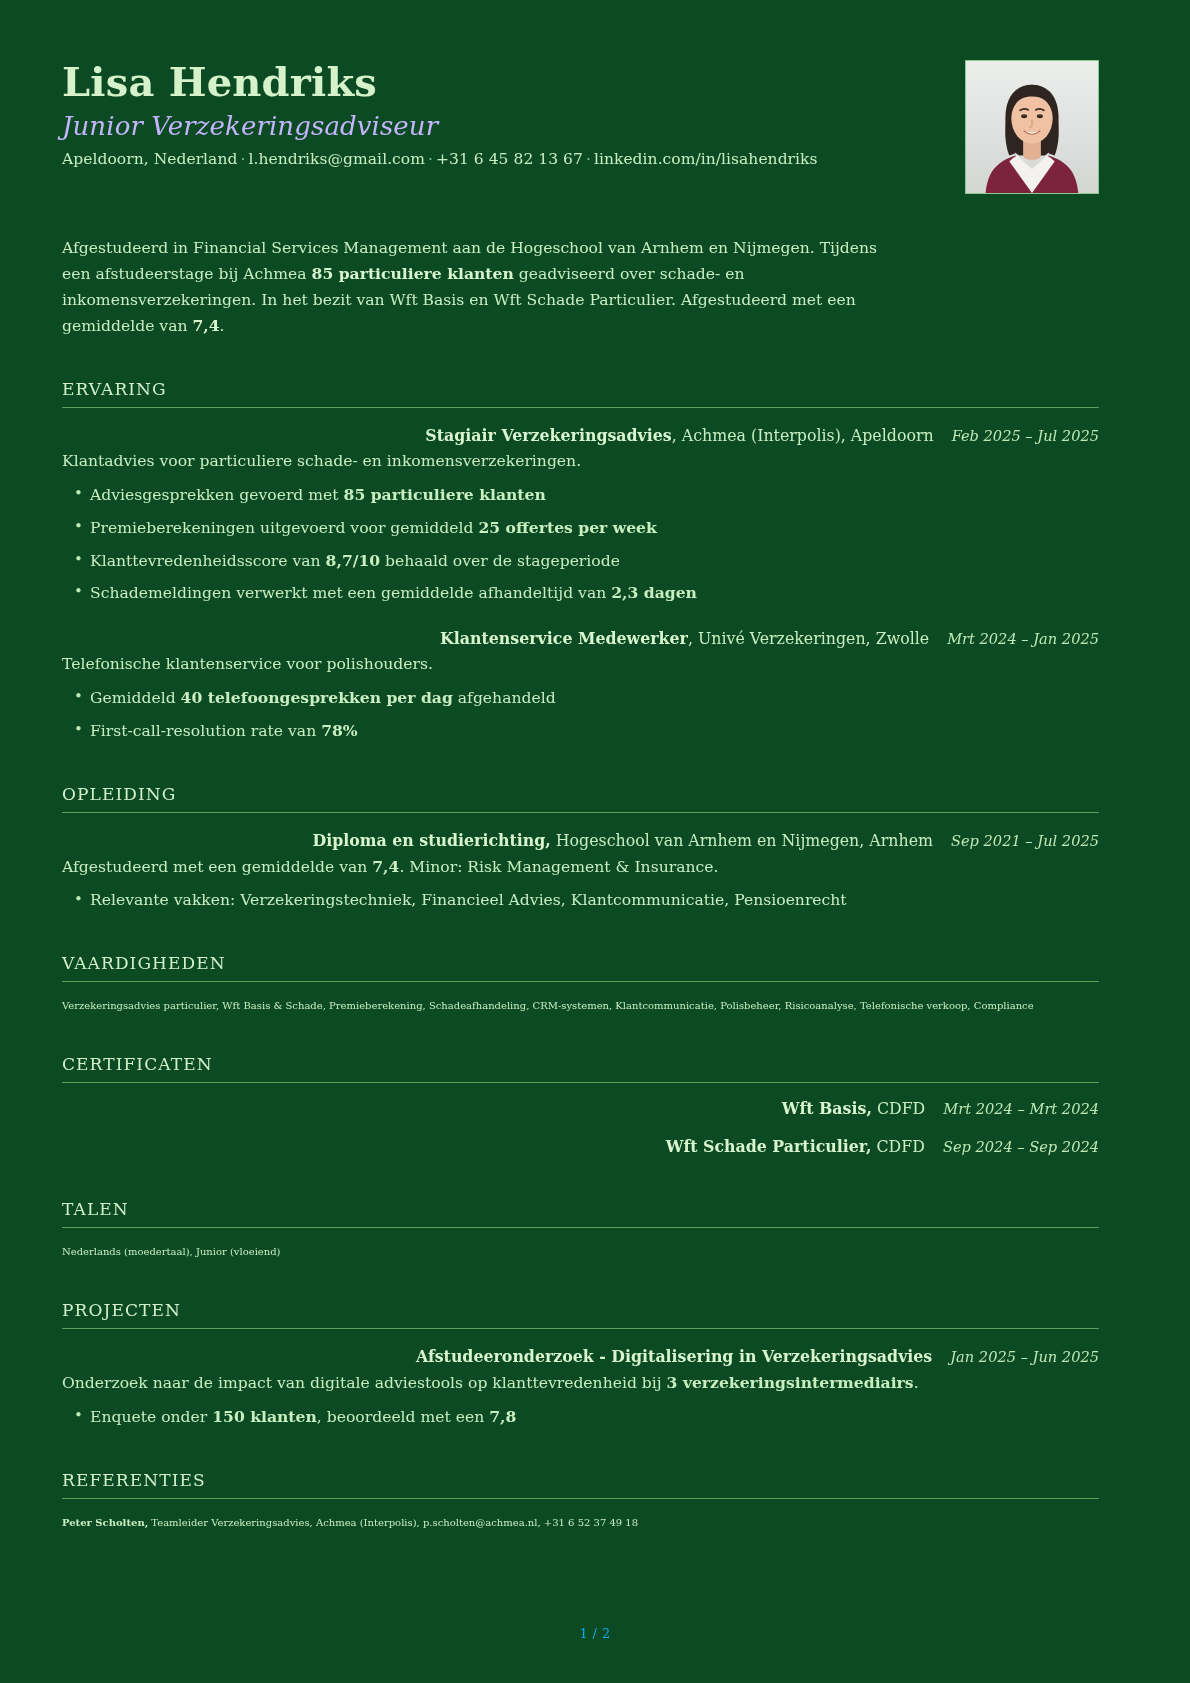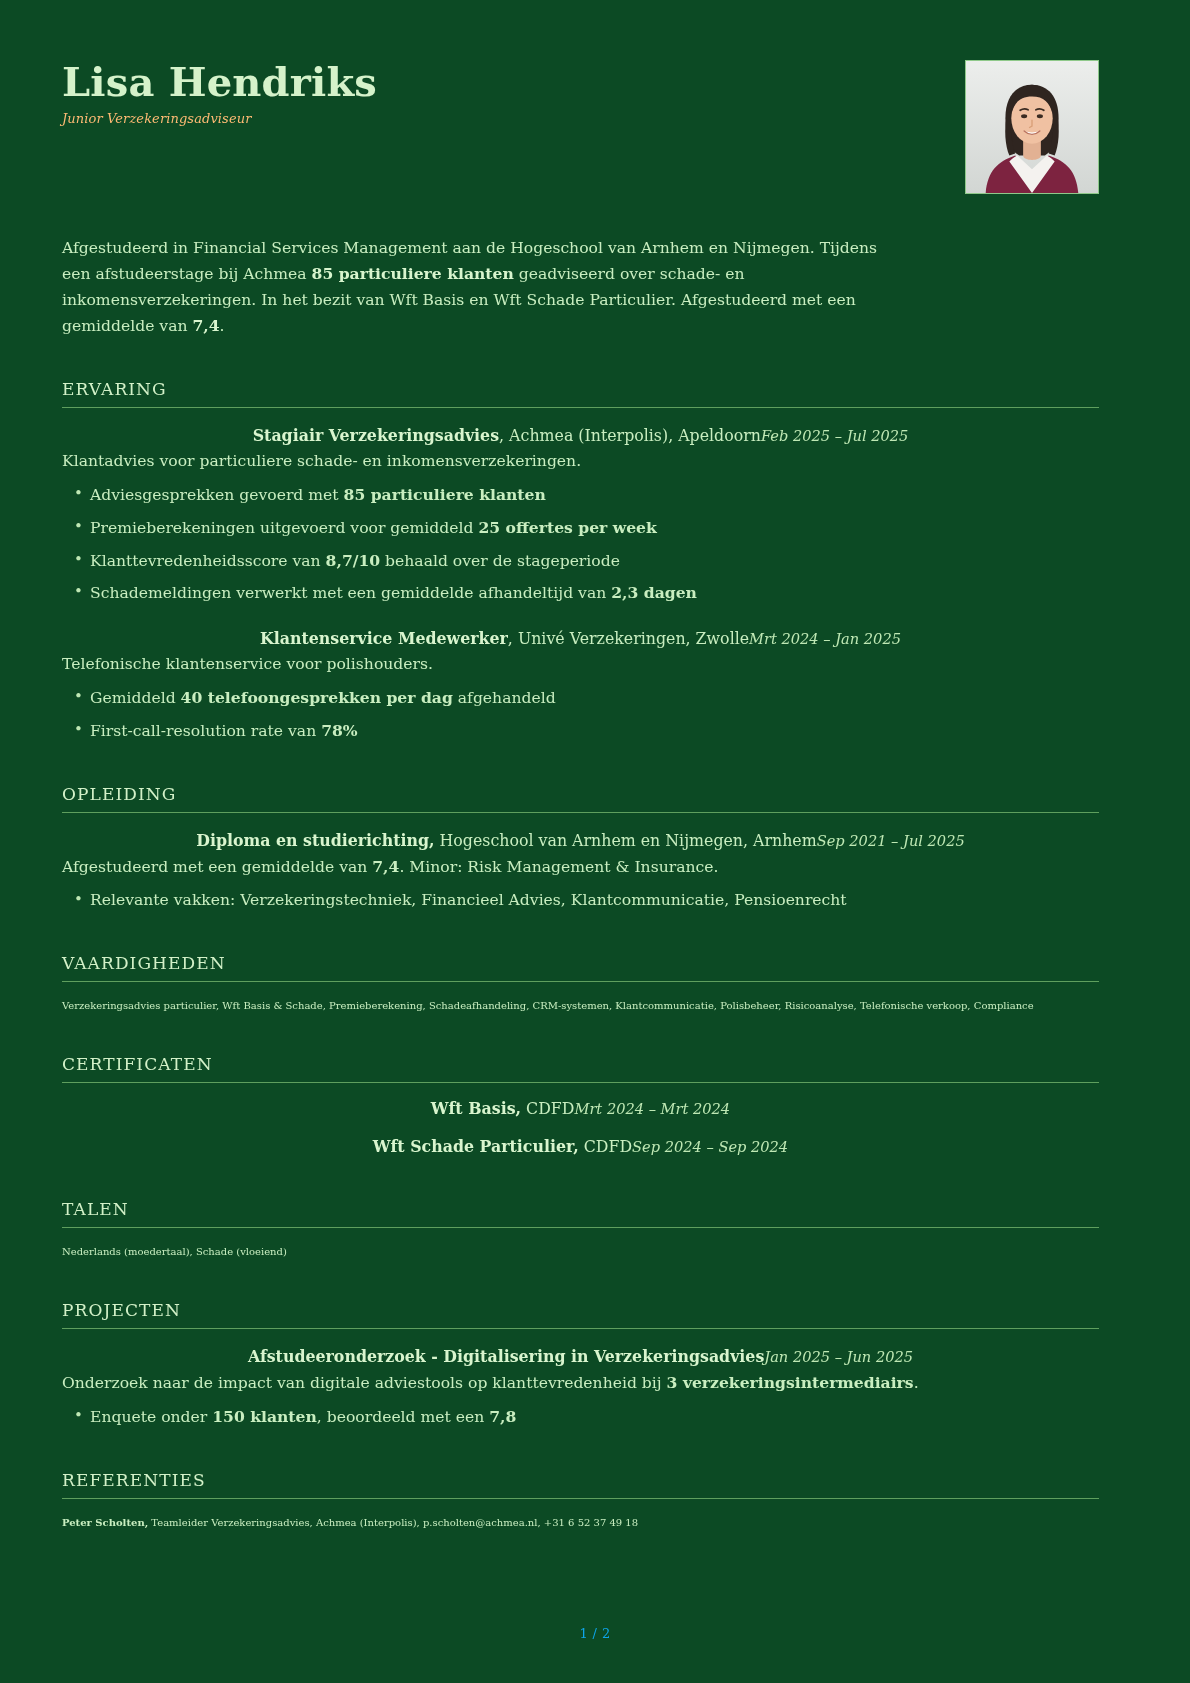--- a/index.html
+++ b/index.html
@@ -19,22 +19,22 @@
   .name {
     font-family:"DejaVu Serif", serif;
     font-weight:700;
     font-size:40px;
     letter-spacing:0.2px;
     color:#d5f2ca;
     line-height:1.12;
   }
   .title {
     font-style:italic;
-    font-size:13px;
-    color:#fdba74;
+    font-size:26px;
+    color:#c4b5fd;
     margin-top:6px;
     letter-spacing:0.1px;
   }
   .contact {
     font-size:15.5px;
     color:#c9eec0;
     margin-top:9px;
     letter-spacing:0.05px;
   }
   .contact .sep { opacity:.65; padding:0 3px; }
@@ -67,23 +67,23 @@
     letter-spacing:1.1px;
     color:#d3f1c8;
     padding-bottom:8px;
     margin-top:40px;
   }
   .rule { height:1px; background:#6fae69; opacity:.85; }
 
   .entry { margin-top:17px; }
   .entry-row {
     display:flex;
-    justify-content:center;
+    justify-content:flex-end;
     align-items:baseline;
-    gap:0;
+    gap:18px;
   }
   .entry-title {
     font-size:15.8px;
     color:#c9eec0;
     line-height:1.45;
   }
   .entry-title strong { font-weight:700; color:#d9f5ce; }
   .entry-date {
     font-style:italic;
     font-size:14.6px;
@@ -138,20 +138,23 @@
   }
 </style>
 </head>
 <body>
 
 <div class="page">
 
   <div class="header">
     <div class="name">Lisa Hendriks</div>
     <div class="title">Junior Verzekeringsadviseur</div>
+    <div class="contact">
+      <span>Apeldoorn, Nederland</span><span class="sep">·</span><span>l.hendriks@gmail.com</span><span class="sep">·</span><span>+31 6 45 82 13 67</span><span class="sep">·</span><span>linkedin.com/in/lisahendriks</span>
+    </div>
 
     <div class="photo">
       <svg viewBox="0 0 134 134" preserveAspectRatio="xMidYMid slice">
         <defs>
           <linearGradient id="bg" x1="0" y1="0" x2="0" y2="1">
             <stop offset="0%" stop-color="#eceeec"></stop>
             <stop offset="100%" stop-color="#d2d6d3"></stop>
           </linearGradient>
         </defs>
         <rect width="134" height="134" fill="url(#bg)"></rect>
@@ -264,21 +267,21 @@
       <div class="entry-title">
         <strong>Wft Schade Particulier,</strong><span> CDFD</span>
       </div>
       <div class="entry-date">Sep 2024 – Sep 2024</div>
     </div>
   </div>
 
   <div class="section">
     <div class="sec-head">TALEN</div>
     <div class="rule"></div>
-    <div class="plain-block">Nederlands (moedertaal), Schade (vloeiend)</div>
+    <div class="plain-block">Nederlands (moedertaal), Junior (vloeiend)</div>
   </div>
 
   <div class="section">
     <div class="sec-head">PROJECTEN</div>
     <div class="rule"></div>
     <div class="entry">
       <div class="entry-row">
         <div class="entry-title">
           <strong>Afstudeeronderzoek - Digitalisering in Verzekeringsadvies</strong>
         </div>

